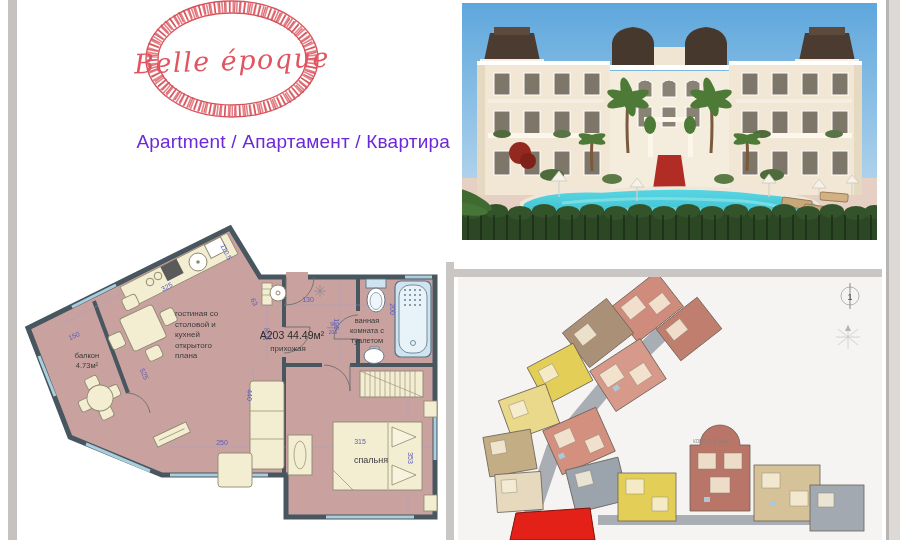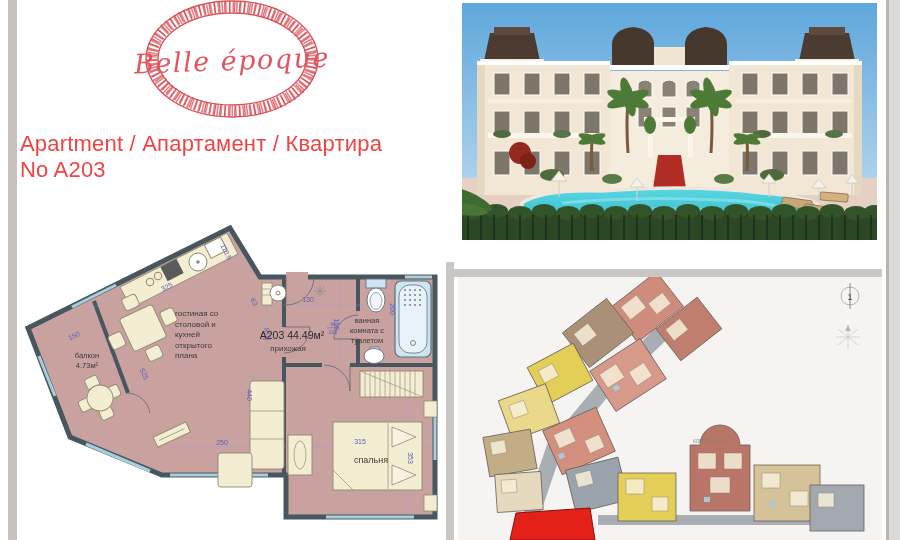--- a/index.html
+++ b/index.html
@@ -4,22 +4,22 @@
 <style>
   html,body{margin:0;padding:0;background:#ffffff;}
   .canvas{position:relative;width:900px;height:540px;background:#ffffff;overflow:hidden;
           font-family:"Liberation Sans",sans-serif;}
   .abs{position:absolute;}
   .strip{position:absolute;top:0;height:540px;}
   .strip-left{left:8px;width:9px;background:#c6c2bf;}
   .strip-right{left:886px;width:14px;background:#dcd9d6;border-left:3px solid #b9b5b2;}
   .divider-v{position:absolute;left:446px;top:262px;width:8px;height:278px;background:#cac6c3;}
   .divider-h{position:absolute;left:446px;top:269px;width:436px;height:8px;background:#cac6c3;}
-  .hdr{position:absolute;left:0;width:430px;text-align:left;color:#ef4444;
-       font-size:22px;letter-spacing:.2px;}
+  .hdr{position:absolute;left:0;width:430px;text-align:right;color:#6d28d9;
+       font-size:19px;letter-spacing:.2px;}
   .panel-siteplan{position:absolute;left:458px;top:277px;width:424px;height:263px;background:#f6f4f2;}
   svg text{font-family:"Liberation Sans",sans-serif;}
   .brand{font-family:"DejaVu Serif",serif;font-style:italic;}
 </style>
 </head>
 <body>
 
 <div class="canvas">
 
   <div class="strip strip-left"></div>
@@ -29,21 +29,20 @@
     <svg width="430" height="130" viewBox="0 0 430 130">
       <g>
         <ellipse cx="212" cy="59" rx="86" ry="58" fill="none" stroke="#d8545a" stroke-width="1.4"></ellipse>
         <ellipse cx="212" cy="59" rx="74" ry="46" fill="none" stroke="#d8545a" stroke-width="1.4"></ellipse>
         <ellipse cx="212" cy="59" rx="80" ry="52" fill="none" stroke="#e2606a" stroke-width="11" stroke-dasharray="1.6 2.1" opacity="0.8"></ellipse>
         <ellipse cx="212" cy="59" rx="80" ry="52" fill="none" stroke="#cf4a52" stroke-width="11" stroke-dasharray="1.4 3.6" stroke-dashoffset="1.7" opacity="0.8" transform="rotate(3 212 59)"></ellipse>
       </g>
       <text class="brand" x="212" y="70" text-anchor="middle" font-size="27" fill="#e05560" letter-spacing="1.5" transform="rotate(-2 212 59)">Belle époque</text>
     </svg>
     <div class="hdr" style="top:131px;">Apartment / Апартамент / Квартира</div>
-    <div class="hdr" style="top:157px;">No A203</div>
   </div>
 
   <svg class="abs" style="left:462px;top:3px;" width="415" height="237" viewBox="0 0 415 237">
     <defs>
       <linearGradient id="skyG" x1="0" y1="0" x2="0" y2="1">
         <stop offset="0" stop-color="#5ea7dc"></stop>
           <stop offset="0.7" stop-color="#a9cfeb"></stop>
         <stop offset="1" stop-color="#d4e6f3"></stop>
       </linearGradient>
       <linearGradient id="poolG" x1="0" y1="0" x2="0" y2="1">

